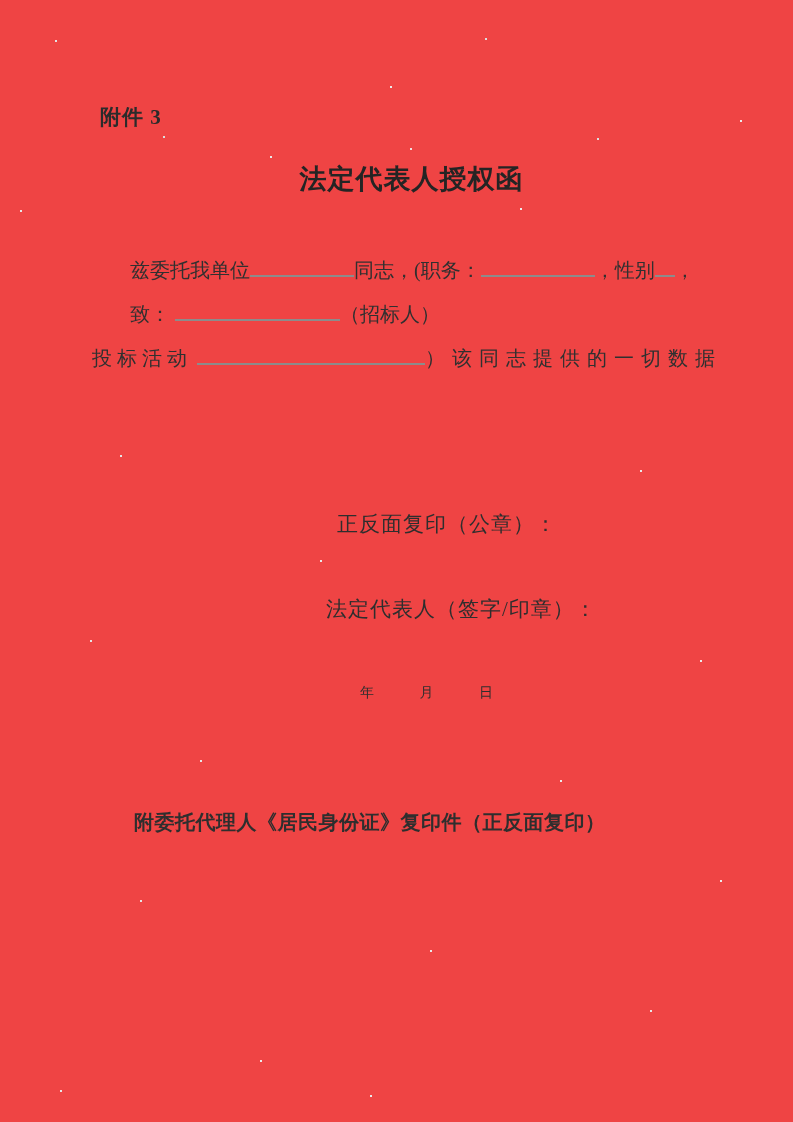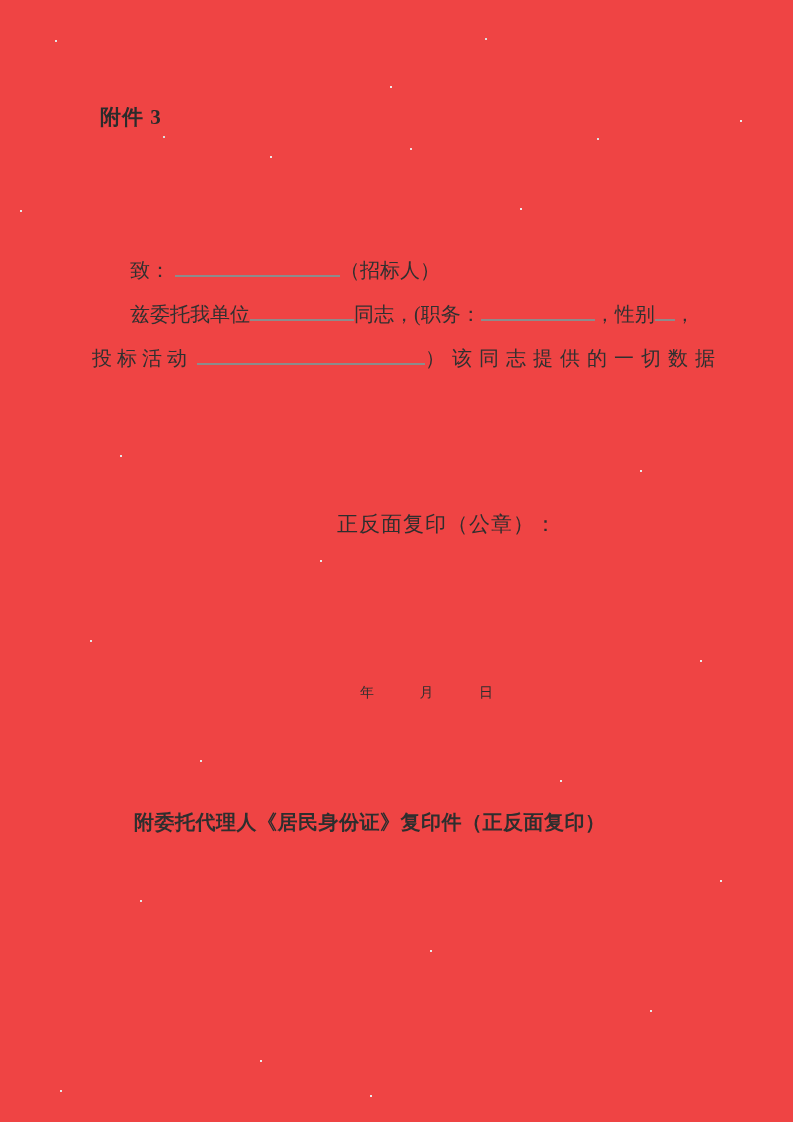--- a/index.html
+++ b/index.html
@@ -81,37 +81,39 @@
   }
 </style>
 </head>
 <body>
 
 <div class="page">
   <div class="speckles"></div>
 
   <div class="attachment">附件 3</div>
 
+  <div class="doc-title">法定代表人授权函</div>
 
   <div class="paragraph">
     <div class="pline indent">
+      <span>兹委托我单位</span><span class="blank w104"></span><span>同志，(职务：</span><span class="blank w114"></span><span>，性别</span><span class="blank w20"></span><span>，</span>
+    </div>
+    <div class="pline indent">
       <span>致：</span>
       <span class="blank w165"></span><span>（招标人）</span>
-    </div>
-    <div class="pline indent">
-      <span>兹委托我单位</span><span class="blank w104"></span><span>同志，(职务：</span><span class="blank w114"></span><span>，性别</span><span class="blank w20"></span><span>，</span>
     </div>
     <div class="pline">
       <span class="ls5">投标活动</span>
       <span class="blank w228"></span><span class="ls7">）该同志提供的一切数据</span>
     </div>
   </div>
 
   <div class="sig-bidder">正反面复印（公章）：</div>
 
+  <div class="sig-legal">法定代表人（签字/印章）：</div>
 
   <div class="sig-date">
     <span>年</span>
     <span class="m">月</span>
     <span class="m">日</span>
   </div>
 
   <div class="footer-note">附委托代理人《居民身份证》复印件（正反面复印）</div>
 </div>
 

